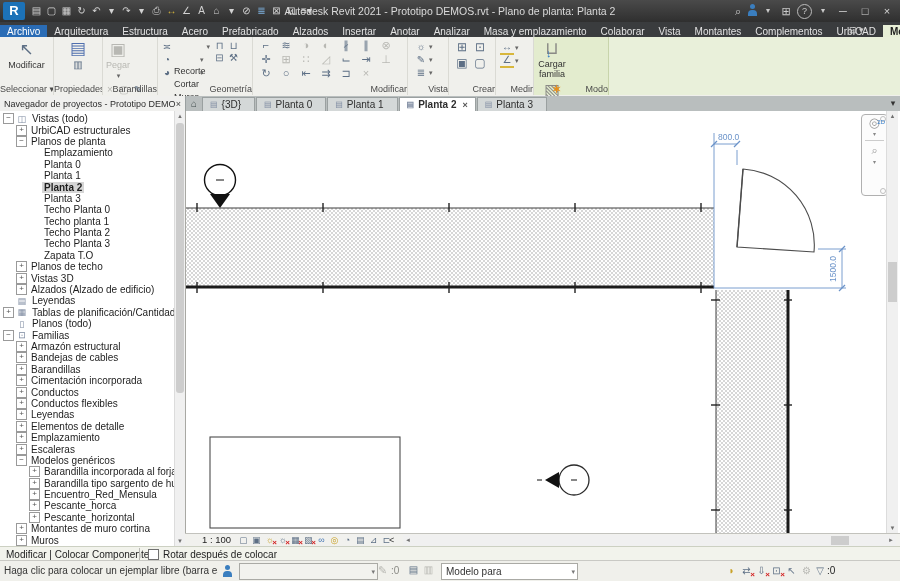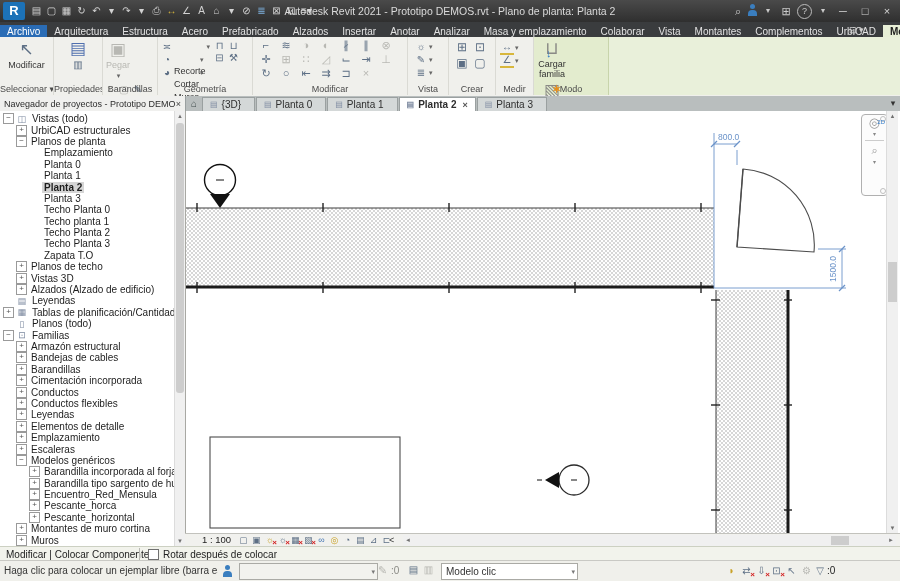--- a/index.html
+++ b/index.html
@@ -24,21 +24,21 @@
   #tabrow{position:absolute;left:0;top:22px;width:900px;height:15px;background:#3a3c3e;display:flex;
     font-size:10px;color:#e2e2e2;align-items:flex-end;}
   .rtab{padding:1px 7px 0 7px;white-space:nowrap;cursor:default;}
   .rtab.archivo{background:#2a6cb5;color:#fff;}
   .rtab.ctx{background:#e7efd6;color:#1d1d1d;font-weight:bold;}
   #ribbon-collapse{margin-left:6px;color:#cfcfcf;font-size:9px;padding-top:2px;}
   
   #ribbon{position:absolute;left:0;top:37px;width:900px;height:59px;background:#f0f0ec;
     border-bottom:1px solid #c6c6c1;font-size:9px;color:#3c3c3c;}
   .grp{position:absolute;top:0;height:58px;border-right:1px solid #dadad4;}
-  .glabel{position:absolute;bottom:0;left:0;right:0;height:12px;text-align:center;line-height:12px;
+  .glabel{position:absolute;bottom:0;left:0;right:0;height:12px;text-align:right;line-height:12px;
     color:#4a4a4a;font-size:9px;white-space:nowrap;overflow:hidden;}
   .bigbtn{display:inline-block;text-align:center;vertical-align:top;cursor:default;}
   .bigico{font-size:17px;line-height:20px;color:#5d6f85;}
   .blab{font-size:9px;line-height:10px;color:#333;}
   .sico{display:inline-block;width:14px;height:12px;font-size:10px;line-height:12px;text-align:center;color:#5d6f85;}
   .dis{color:#b8b8b3 !important;}
   .mrow{display:flex;align-items:center;height:13px;}
   .mlab{font-size:9px;color:#333;white-space:nowrap;margin-top:48px;}
   .dd{font-size:7px;color:#666;margin-left:1px;}
   .greenbg{background:#e9f0da;}
@@ -681,21 +681,21 @@
       <span class="bodyp"></span>
     </span>
   <div class="combo disabled" style="left:239px;width:133px;">
     <span></span><span class="ca">▾</span>
   </div>
   <span id="sb-pencil">✎</span>
   <span id="sb-edits">:0</span>
   <span class="sbico" style="left:407px;">▤</span>
   <span class="sbico" style="left:422px;color:#b8b8b3;">▥</span>
   <div class="combo" style="left:441px;width:131px;">
-    <span>Modelo clic</span><span class="ca">▾</span>
+    <span>Modelo para</span><span class="ca">▾</span>
   </div>
   <div id="sb-right">
     <span style="display:flex;">
       <span class="vico ylw">◗</span>
         <span class="vico redx">⇄</span>
         <span class="vico redx">⇩</span>
         <span class="vico redx">⊡</span>
         <span class="vico">↖</span>
         <span class="vico dis">⚙</span>
     </span>

